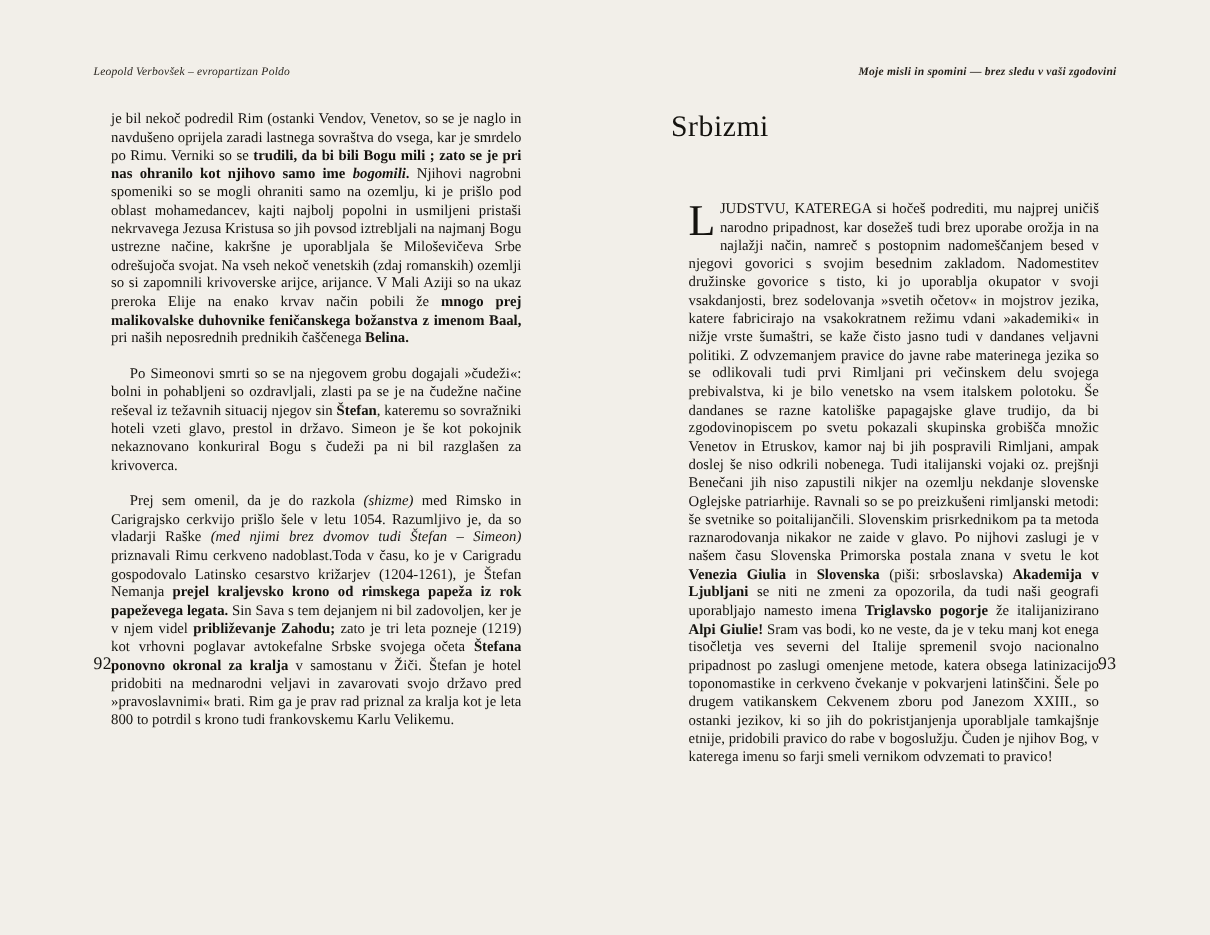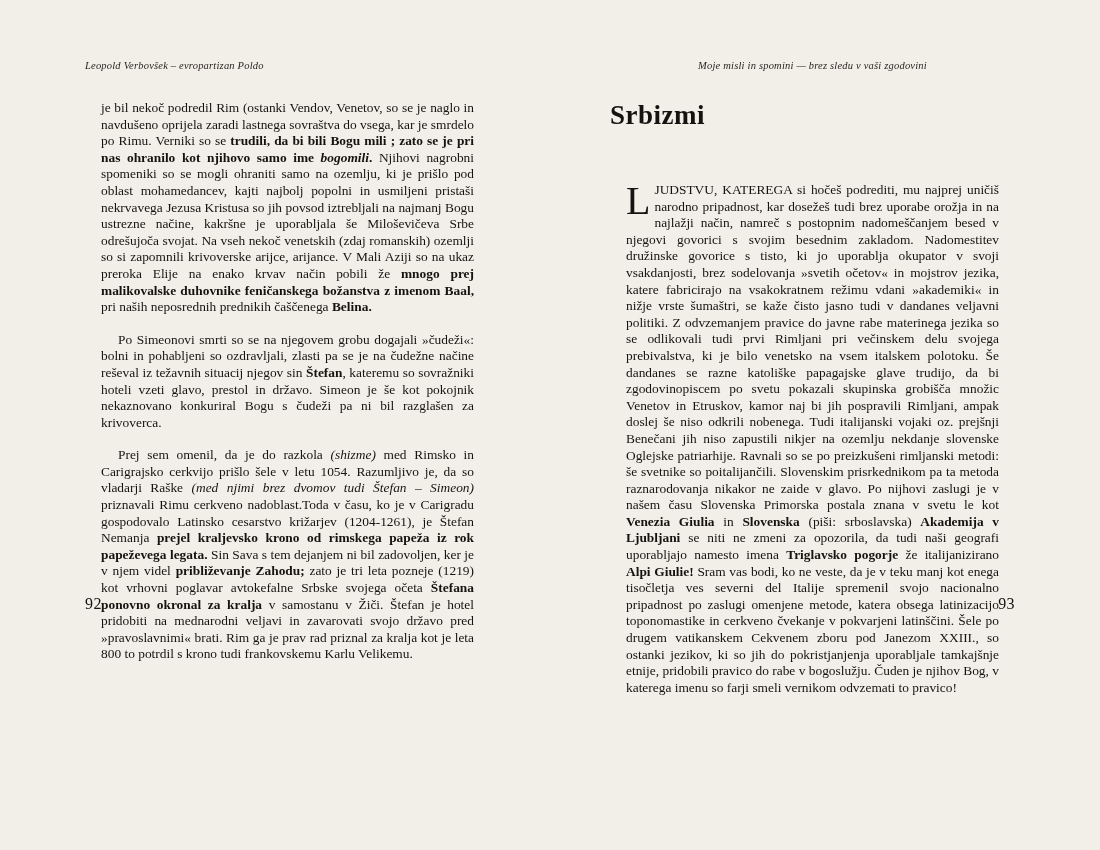--- a/index.html
+++ b/index.html
@@ -31,40 +31,40 @@
 
   .running-head {
     font-size: 10.5px;
     font-style: italic;
     letter-spacing: 0.2px;
     color: #241f19;
     height: 14px;
     margin-bottom: 26px;
   }
   .page.left .running-head { text-align: left; }
-  .page.right .running-head { text-align: center; }
+  .page.right .running-head { text-align: right; font-weight: bold; }
 
   .body-col {
     font-size: 13.4px;
     line-height: 16.6px;
     text-align: justify;
     text-justify: inter-word;
     hyphens: auto;
   }
   .body-col p {
     margin: 16px;
     text-indent: 0;
   }
   .body-col p + p {
     text-indent: 17px;
   }
 
   .chapter-title {
     font-size: 27px;
-    font-weight: bold;
+    font-weight: normal;
     letter-spacing: 0.5px;
     margin: 18px 0 52px 0;
     line-height: 30px;
   }
   .dropcap {
     float: left;
     font-size: 40px;
     line-height: 33px;
     padding: 1px 4px 0 0;
     margin-top: 1px;

